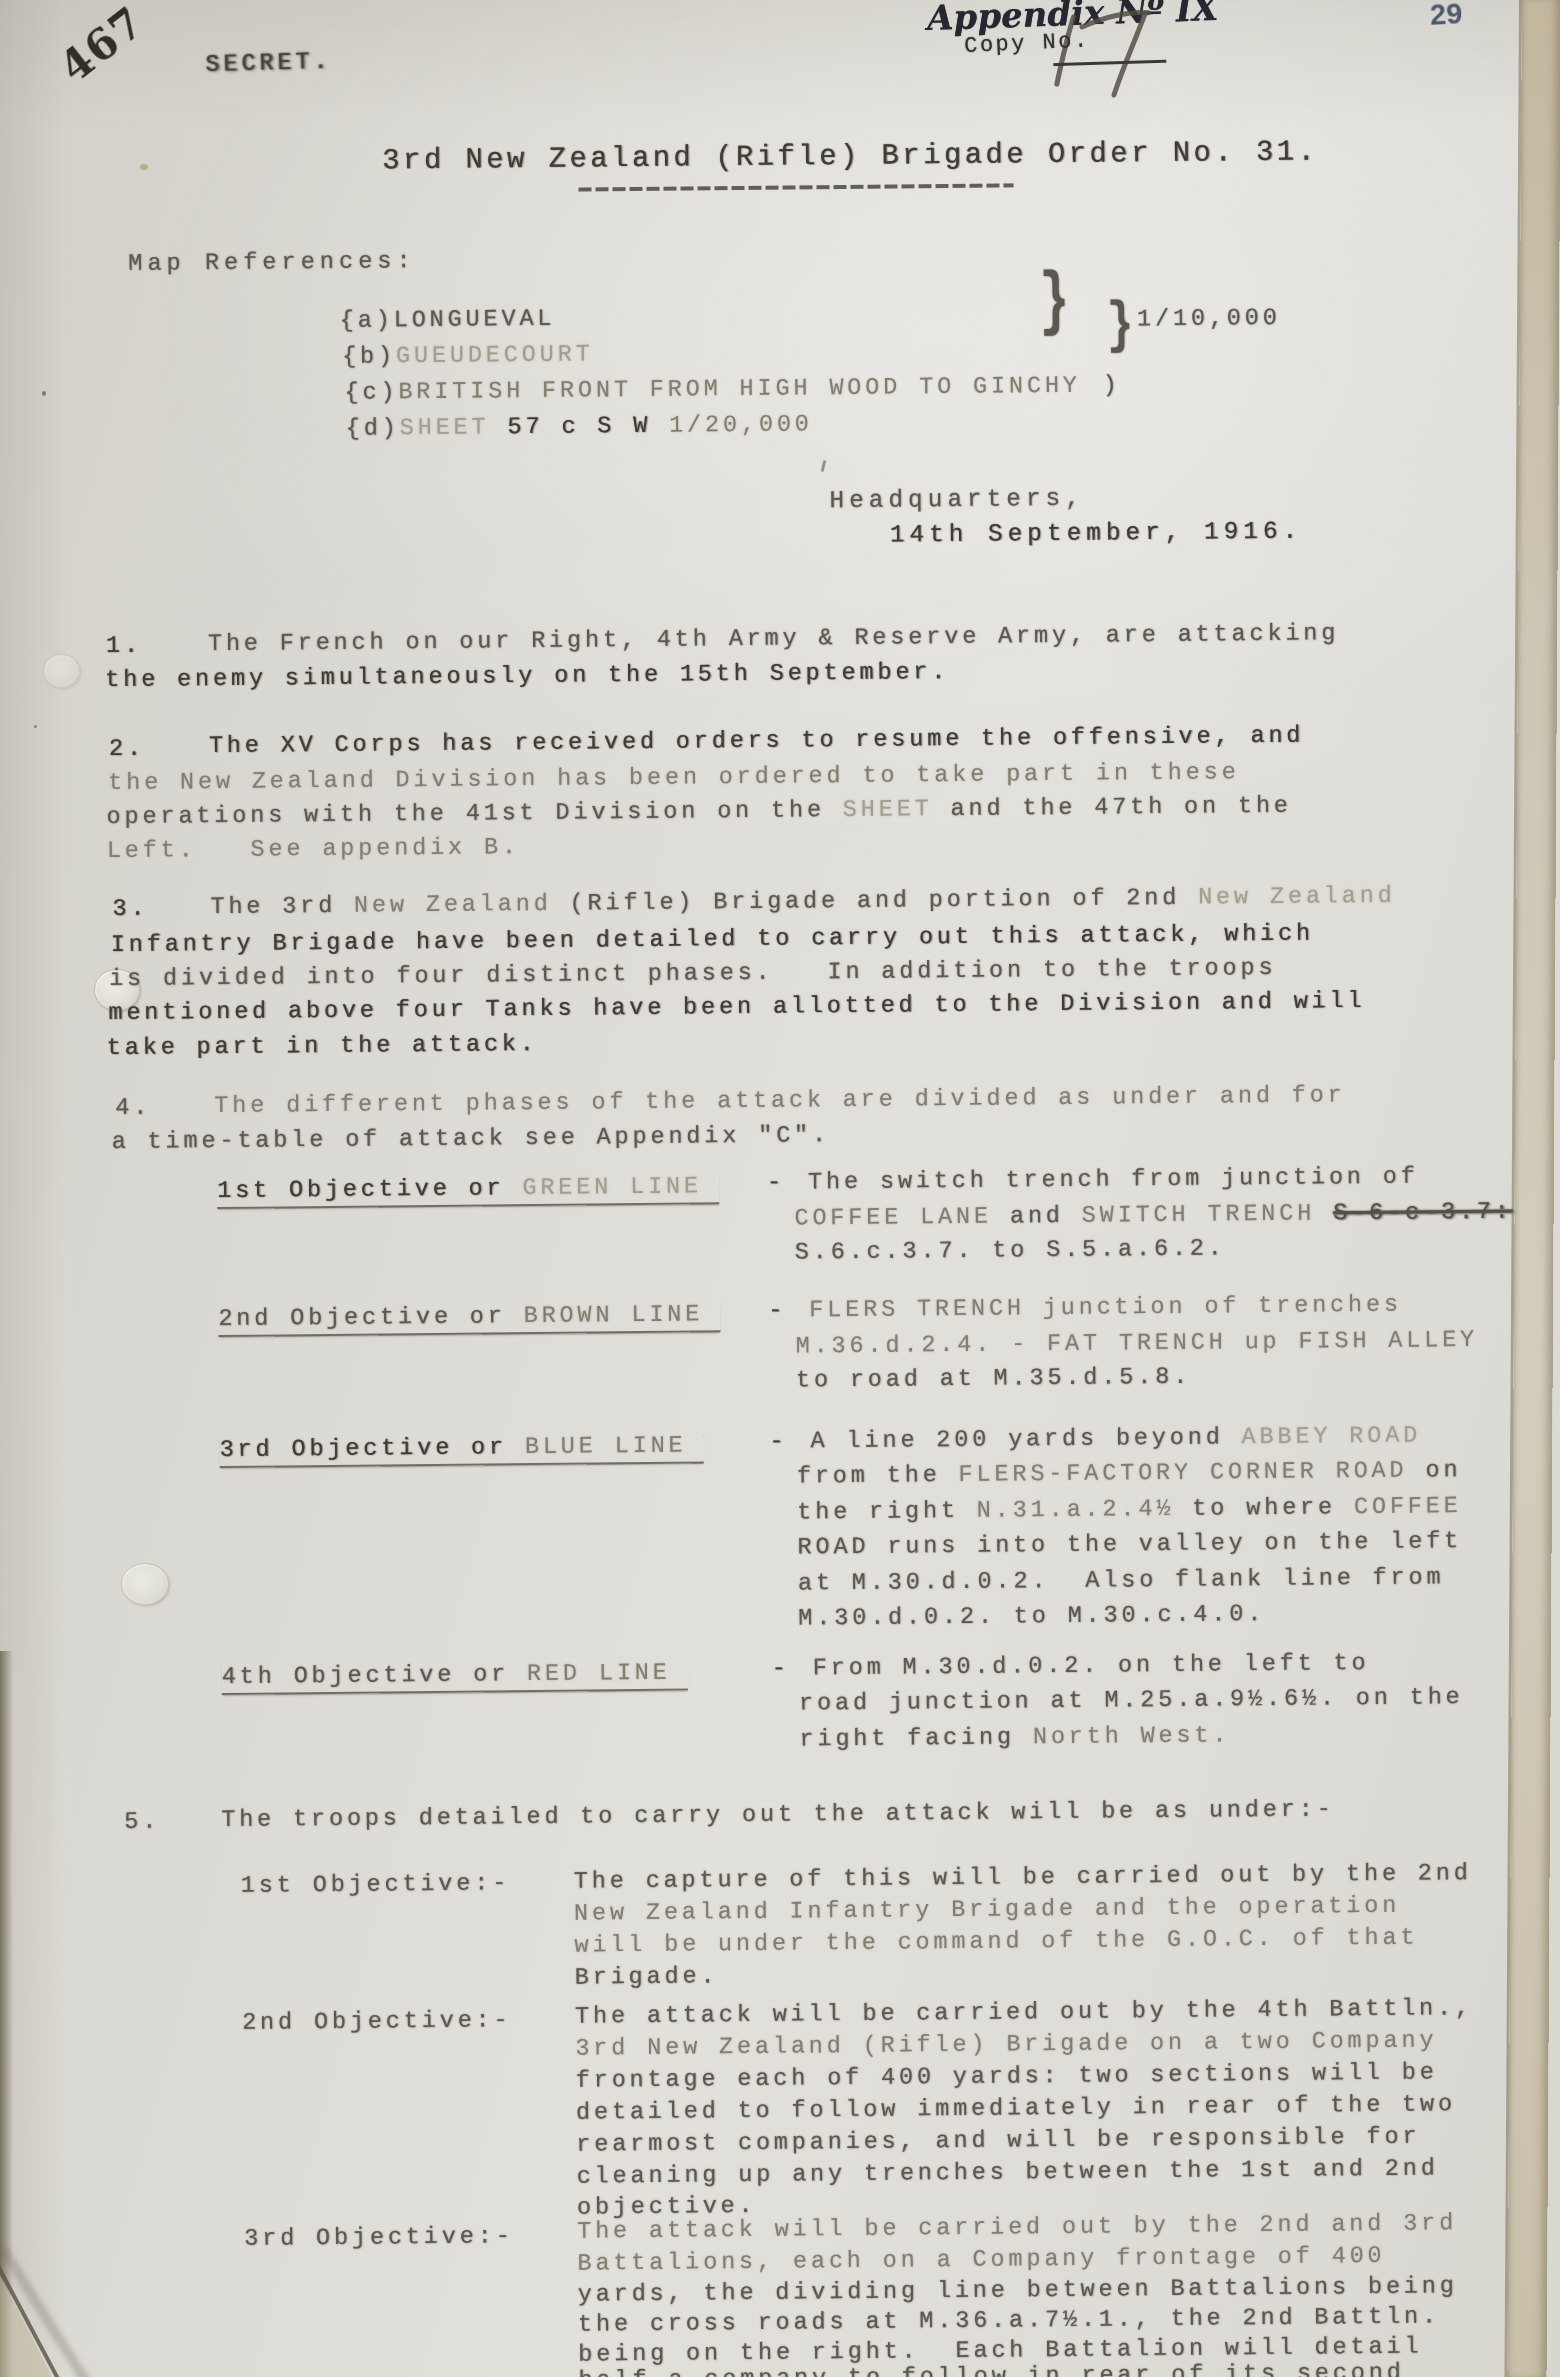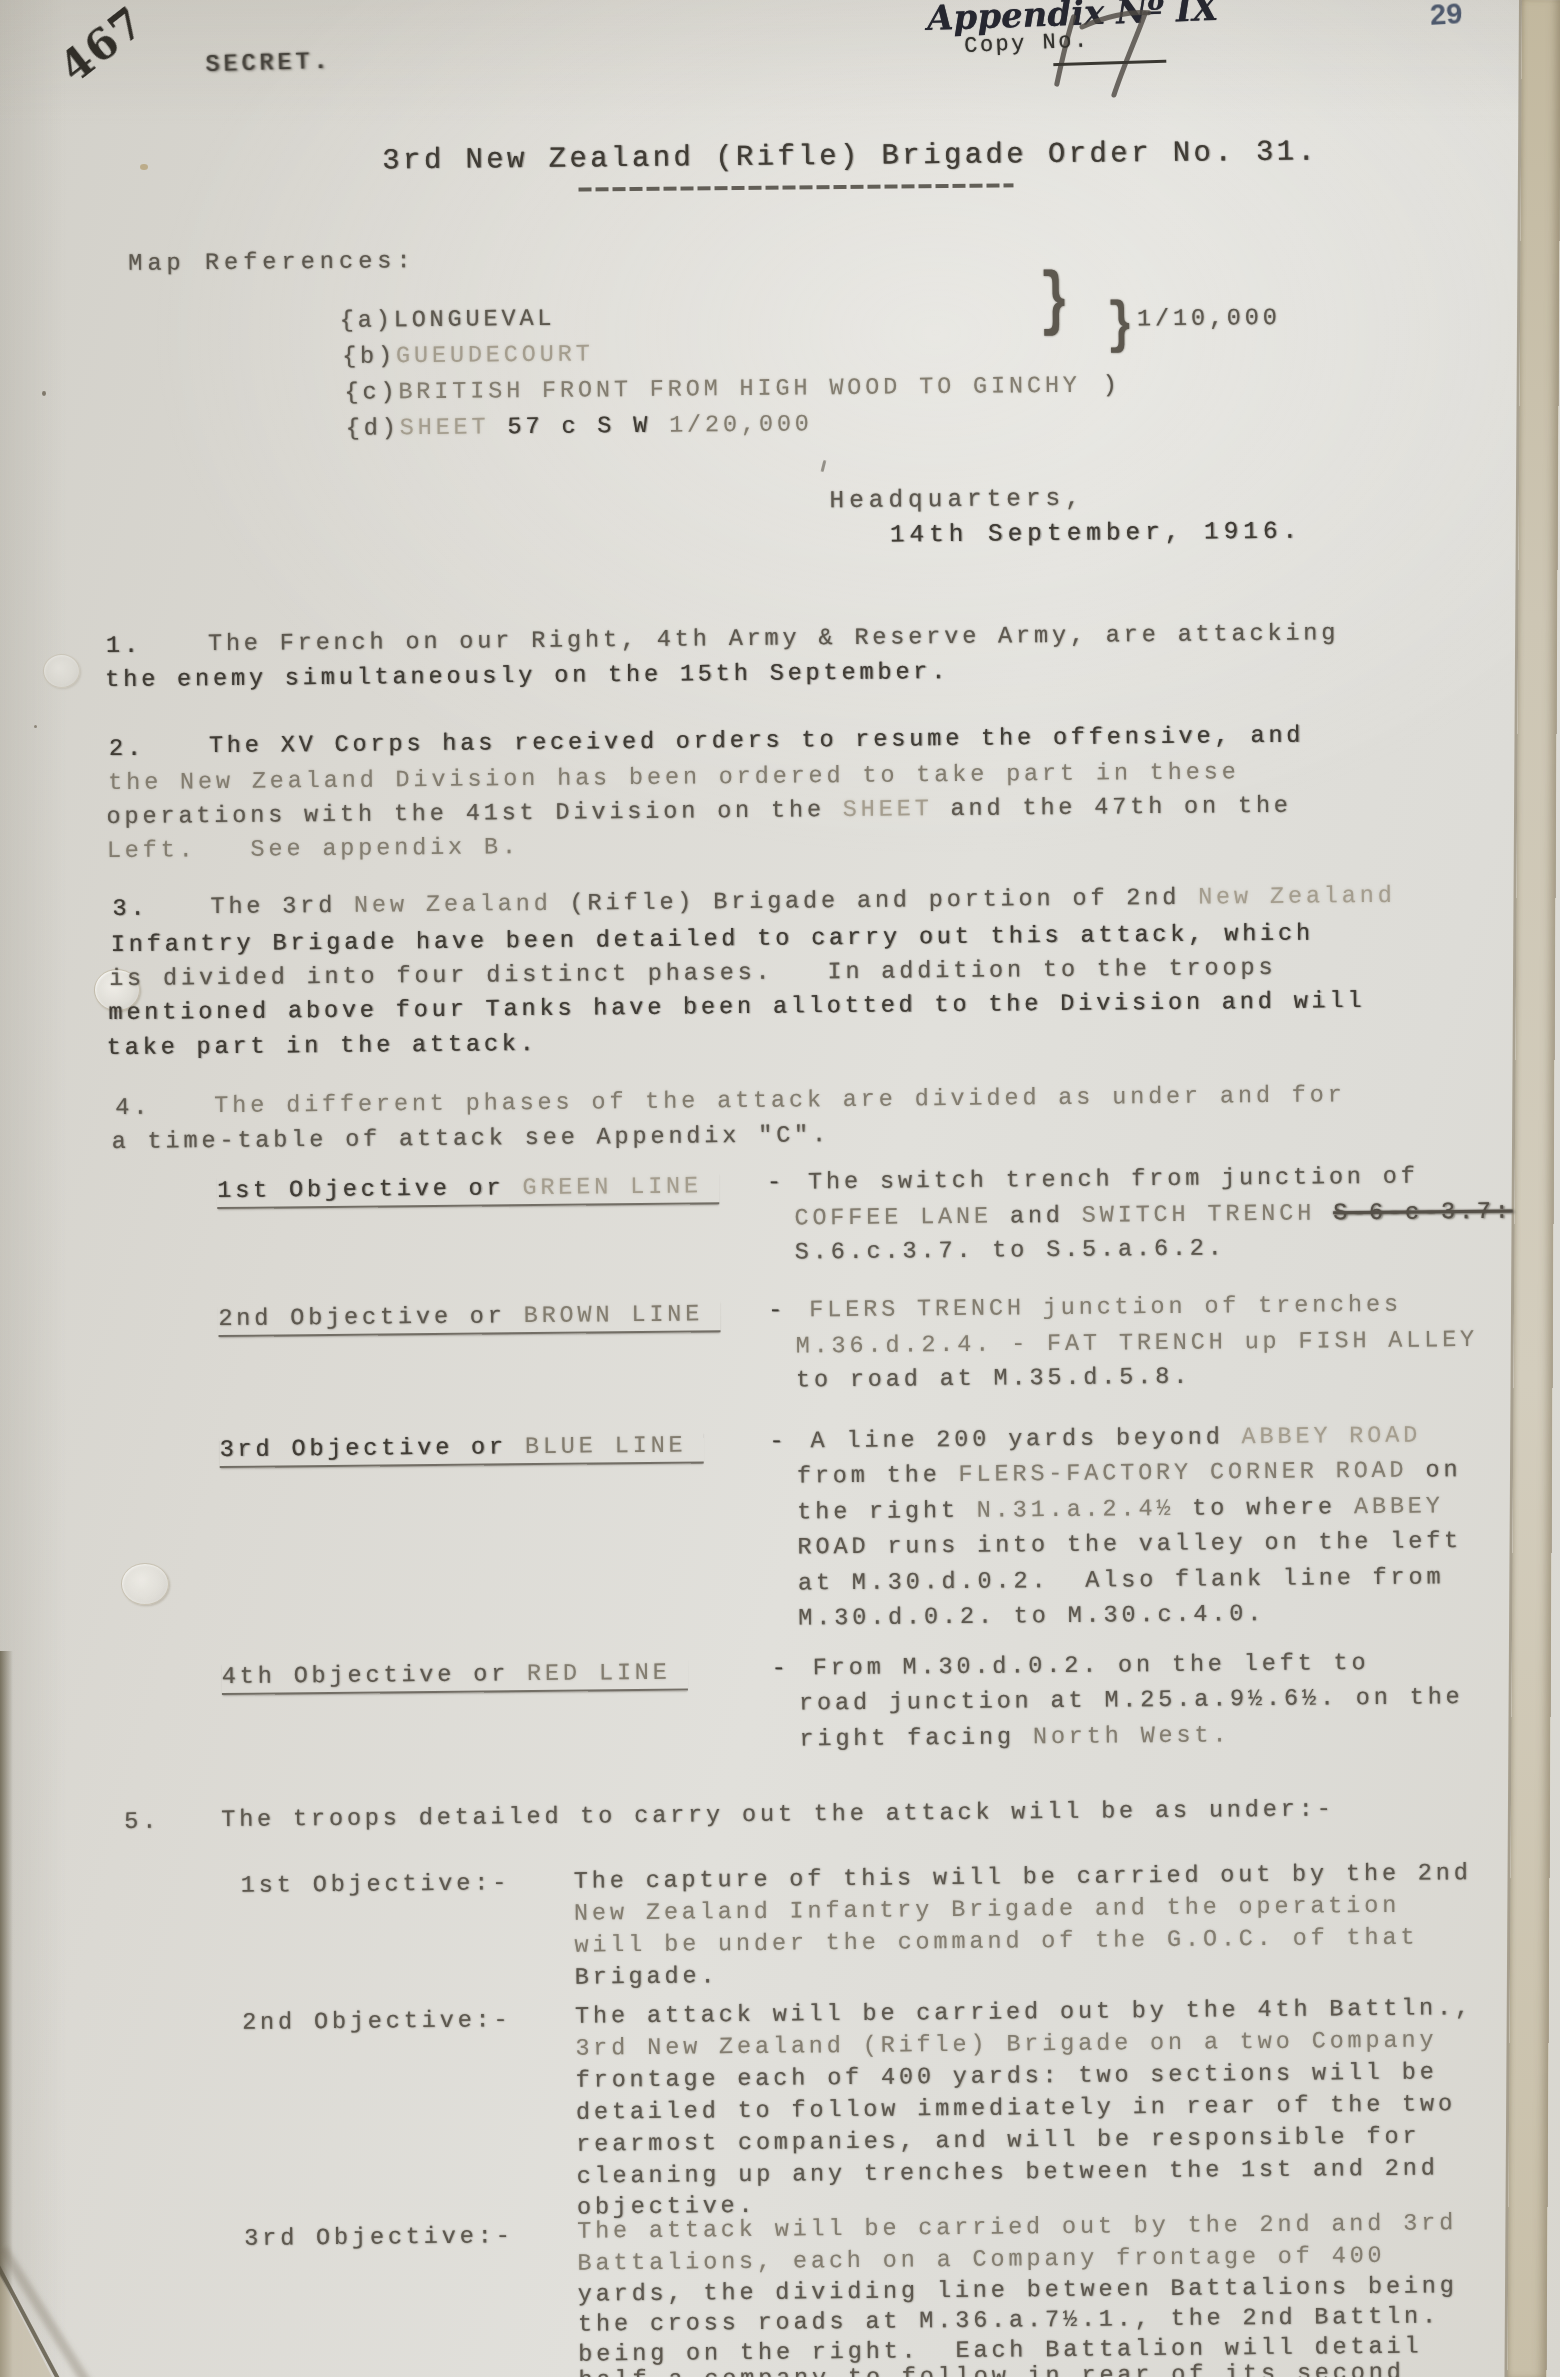--- a/index.html
+++ b/index.html
@@ -147,21 +147,21 @@
   <div class="tl lbl" style="left:217px;top:1306px;"><span class="ink-m">2nd Objective or </span><span class="ink-l">BROWN LINE</span></div>
   <div class="tl ink-d" style="left:767px;top:1303px;">-</div>
   <div class="tl ink-l" style="left:808px;top:1303px;">FLERS TRENCH junction of trenches</div>
   <div class="tl ink-l" style="left:794px;top:1339px;">M.36.d.2.4. - FAT TRENCH up FISH ALLEY</div>
   <div class="tl ink-m" style="left:794px;top:1373px;">to road at M.35.d.5.8.</div>
 
   <div class="tl lbl" style="left:217px;top:1437px;"><span class="ink-d">3rd Objective or </span><span class="ink-l">BLUE LINE</span></div>
   <div class="tl ink-d" style="left:767px;top:1434px;">-</div>
   <div class="tl" style="left:808px;top:1434px;"><span class="ink-m">A line 200 yards beyond </span><span class="ink-xl">ABBEY ROAD</span></div>
   <div class="tl" style="left:794px;top:1469px;"><span class="ink-m">from the </span><span class="ink-l">FLERS-FACTORY CORNER ROAD</span><span class="ink-m"> on</span></div>
-  <div class="tl" style="left:794px;top:1505px;"><span class="ink-m">the right </span><span class="ink-l">N.31.a.2.4½</span><span class="ink-m"> to where </span><span class="ink-l">ABBEY</span></div>
+  <div class="tl" style="left:794px;top:1505px;"><span class="ink-m">the right </span><span class="ink-l">N.31.a.2.4½</span><span class="ink-m"> to where </span><span class="ink-l">COFFEE</span></div>
   <div class="tl ink-m" style="left:794px;top:1540px;">ROAD runs into the valley on the left</div>
   <div class="tl ink-m" style="left:794px;top:1576px;">at M.30.d.0.2.  Also flank line from</div>
   <div class="tl ink-m" style="left:794px;top:1611px;">M.30.d.0.2. to M.30.c.4.0.</div>
 
   <div class="tl lbl" style="left:217px;top:1664px;"><span class="ink-m">4th Objective or </span><span class="ink-l">RED LINE</span></div>
   <div class="tl ink-d" style="left:767px;top:1661px;">-</div>
   <div class="tl ink-m" style="left:808px;top:1661px;">From M.30.d.0.2. on the left to</div>
   <div class="tl ink-m" style="left:794px;top:1696px;">road junction at M.25.a.9½.6½. on the</div>
   <div class="tl" style="left:794px;top:1732px;"><span class="ink-m">right facing </span><span class="ink-l">North West.</span></div>
 

